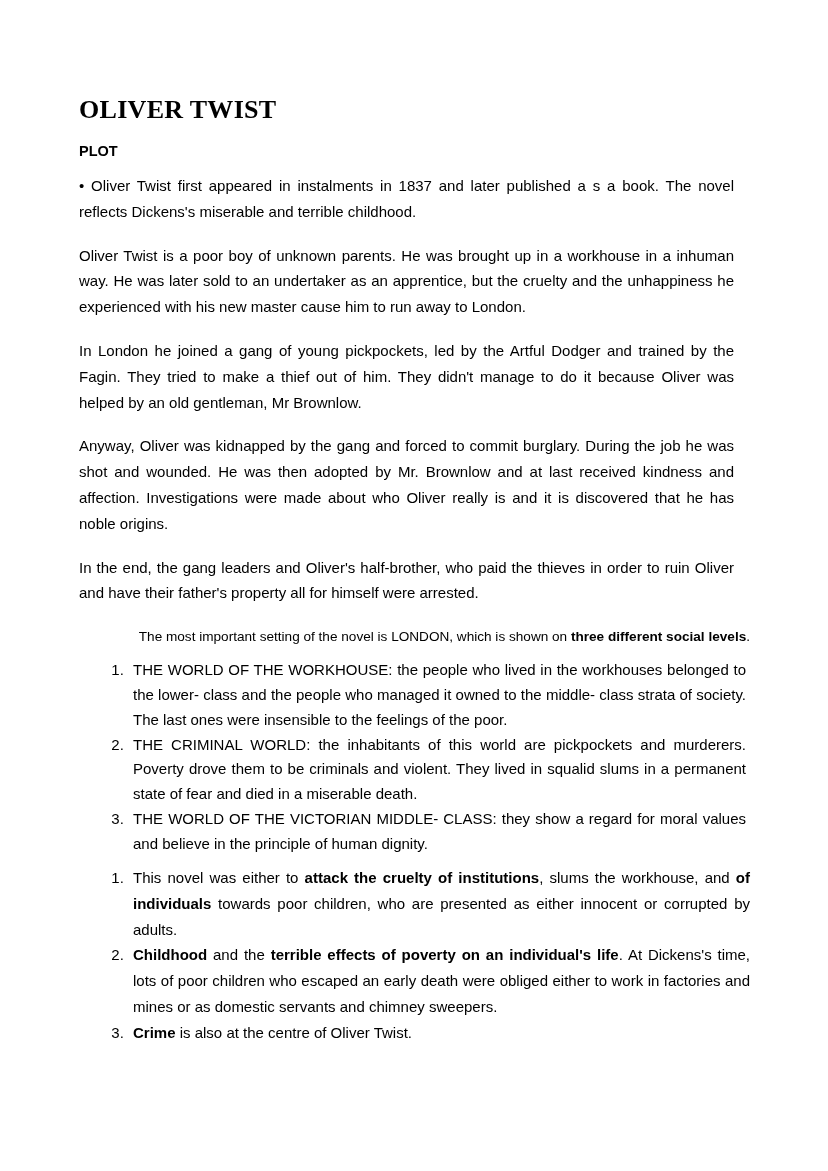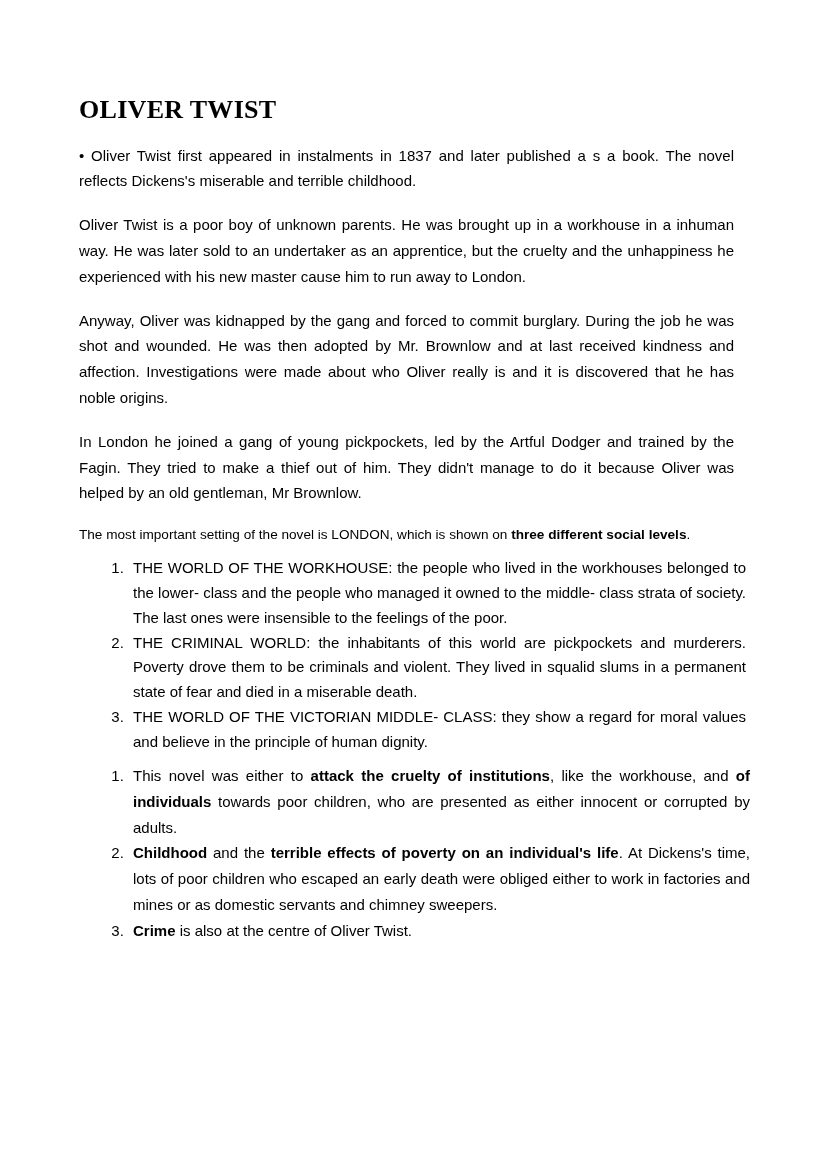--- a/index.html
+++ b/index.html
@@ -46,21 +46,21 @@
     text-align: justify;
     margin: 0 16px 18px 0;
     hyphens: none;
   }
   p.body-par.last-of-block {
     margin-bottom: 20px;
   }
   p.intro-par {
     font-size: 13.6px;
     line-height: 1.6;
-    text-align: left;
+    text-align: right;
     margin: 0 0 10px 0;
   }
   ol.num-list {
     margin: 0 0 8px 0;
     padding-left: 49px;
     list-style-position: outside;
   }
   ol.num-list > li {
     font-size: 15px;
     line-height: 1.66;
@@ -81,35 +81,37 @@
   b, strong { font-weight: bold; }
   .frag { }
 </style>
 </head>
 <body>
 
 <div class="page">
 
   <h1 class="doc-title">OLIVER TWIST</h1>
 
+  <h2 class="section-heading">PLOT</h2>
 
   <p class="body-par">• Oliver Twist first appeared in instalments in 1837 and later published a s a book. The novel reflects Dickens's miserable and terrible childhood.</p>
   <p class="body-par">Oliver Twist is a poor boy of unknown parents. He was brought up in a workhouse in a inhuman way. He was later sold to an undertaker as an apprentice, but the cruelty and the unhappiness he experienced with his new master cause him to run away to London.</p>
+  <p class="body-par">In London he joined a gang of young pickpockets, led by the Artful Dodger and trained by the Fagin. They tried to make a thief out of him. They didn't manage to do it because Oliver was helped by an old gentleman, Mr Brownlow.</p>
   <p class="body-par">Anyway, Oliver was kidnapped by the gang and forced to commit burglary. During the job he was shot and wounded. He was then adopted by Mr. Brownlow and at last received kindness and affection. Investigations were made about who Oliver really is and it is discovered that he has noble origins.</p>
-  <p class="body-par">In London he joined a gang of young pickpockets, led by the Artful Dodger and trained by the Fagin. They tried to make a thief out of him. They didn't manage to do it because Oliver was helped by an old gentleman, Mr Brownlow.</p>
+  <p class="body-par last-of-block">In the end, the gang leaders and Oliver's half-brother, who paid the thieves in order to ruin Oliver and have their father's property all for himself were arrested.</p>
 
 
   <p class="intro-par"><span class="frag">The most important setting of the novel is LONDON, which is shown on </span><b>three different social levels</b><span class="frag">.</span></p>
 
   <ol class="num-list">
     <li><span>THE WORLD OF THE WORKHOUSE: the people who lived in the workhouses belonged to the lower- class and the people who managed it owned to the middle- class strata of society. The last ones were insensible to the feelings of the poor.</span></li>
     <li><span>THE CRIMINAL WORLD: the inhabitants of this world are pickpockets and murderers. Poverty drove them to be criminals and violent. They lived in squalid slums in a permanent state of fear and died in a miserable death.</span></li>
     <li><span>THE WORLD OF THE VICTORIAN MIDDLE- CLASS: they show a regard for moral values and believe in the principle of human dignity.</span></li>
   </ol>
 
 
   <ol class="themes-list">
-    <li><span class="frag">This novel was either to </span><b>attack the cruelty of institutions</b><span class="frag">, like the workhouse, and </span><b>of individuals</b><span class="frag"> towards poor children, who are presented as either innocent or corrupted by adults.</span></li>
+    <li><span class="frag">This novel was either to </span><b>attack the cruelty of institutions</b><span class="frag">, slums the workhouse, and </span><b>of individuals</b><span class="frag"> towards poor children, who are presented as either innocent or corrupted by adults.</span></li>
     <li><span class="frag"></span><b>Childhood</b><span class="frag"> and the </span><b>terrible effects of poverty on an individual's life</b><span class="frag">. At Dickens's time, lots of poor children who escaped an early death were obliged either to work in factories and mines or as domestic servants and chimney sweepers.</span></li>
     <li><span class="frag"></span><b>Crime</b><span class="frag"> is also at the centre of Oliver Twist.</span><b></b><span class="frag"></span></li>
   </ol>
 
 </div>
 
 </body></html>

